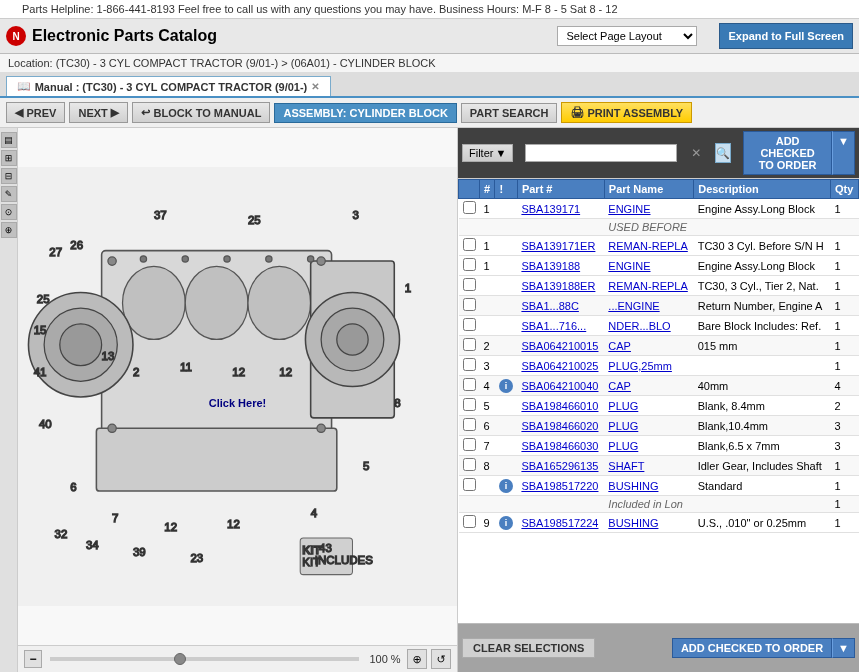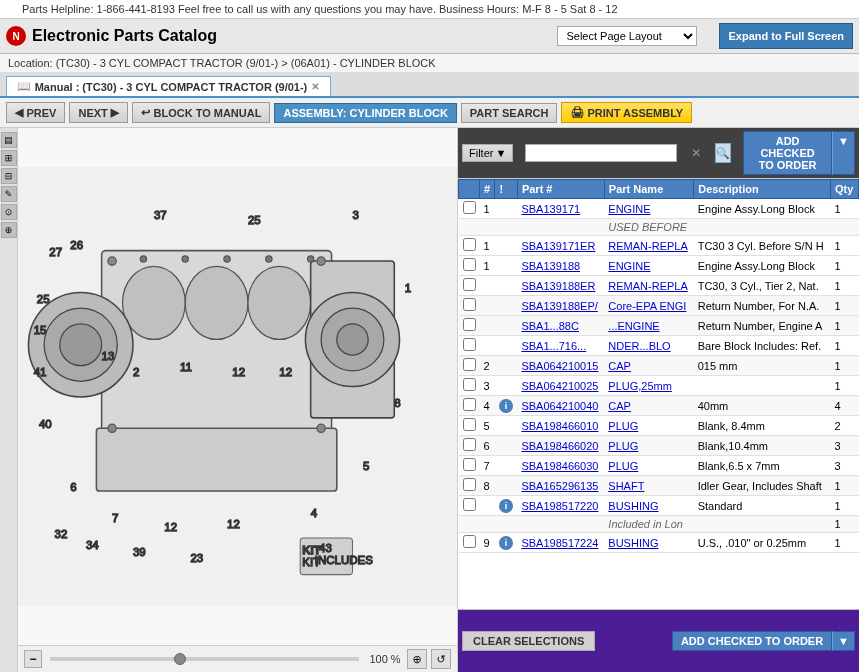--- a/index.html
+++ b/index.html
@@ -307,22 +307,22 @@
       font-size: 9px;
       font-weight: bold;
       cursor: pointer;
     }
     .cb-cell { text-align: center; }
 
     
     #bottom-bar {
       display: flex;
       align-items: center;
-      padding: 21px 4px;
-      background: #4c1d95;
+      padding: 14px 4px;
+      background: #a3a3a3;
       border-top: 1px solid #bbb;
       justify-content: space-between;
     }
     #clear-btn {
       background: #d0d0d0;
       border: 1px solid #aaa;
       padding: 3px 10px;
       cursor: pointer;
       font-size: 11px;
       font-weight: bold;
@@ -521,20 +521,23 @@
               <text x="165" y="378" font-size="9" fill="#333" font-family="Arial">23</text>
 
               <rect x="270" y="355" width="50" height="35" rx="3" fill="#d0d0d0" stroke="#666" stroke-width="1"></rect>
               <text x="272" y="370" font-size="8" fill="#555" font-family="Arial" font-weight="bold">KIT</text>
               <text x="272" y="382" font-size="8" fill="#555" font-family="Arial">KIT</text>
               <text x="288" y="368" font-size="7" fill="#777" font-family="Arial">43</text>
               <text x="284" y="380" font-size="7" fill="#777" font-family="Arial">INCLUDES</text>
             </g>
           </svg>
 
+          <div class="click-here-overlay">
+            <span>Click Here!</span>
+          </div>
         </div>
       </div>
 
       <div id="diagram-controls">
         <div class="zoom-btn">−</div>
         <div id="zoom-slider">
           <div id="zoom-thumb"></div>
         </div>
         <span id="zoom-pct">100 %</span>
         <div class="zoom-icon-btn">⊕</div>
@@ -616,29 +619,20 @@
                 <td style="text-align: center;"></td>
                 <td><span class="part-link">SBA139188ER</span></td>
                 <td><span class="part-link">REMAN-REPLA</span></td>
                 <td>TC30, 3 Cyl., Tier 2, Nat.</td>
                 <td>1</td>
               </tr>
               <tr class="even">
                 <td class="cb-cell"><input type="checkbox" style=""></td>
                 <td></td>
                 <td style="text-align: center;"></td>
-                <td><span class="part-link">SBA139188EP/</span></td>
-                <td><span class="part-link">Core-EPA ENGI</span></td>
-                <td>Return Number, For N.A.</td>
-                <td>1</td>
-              </tr>
-              <tr class="even">
-                <td class="cb-cell"><input type="checkbox" style=""></td>
-                <td></td>
-                <td style="text-align: center;"></td>
                 <td><span class="part-link">SBA1...88C</span></td>
                 <td><span class="part-link">...ENGINE</span></td>
                 <td>Return Number, Engine A</td>
                 <td>1</td>
               </tr>
               <tr>
                 <td class="cb-cell"><input type="checkbox" style=""></td>
                 <td></td>
                 <td style="text-align: center;"></td>
                 <td><span class="part-link">SBA1...716...</span></td>

